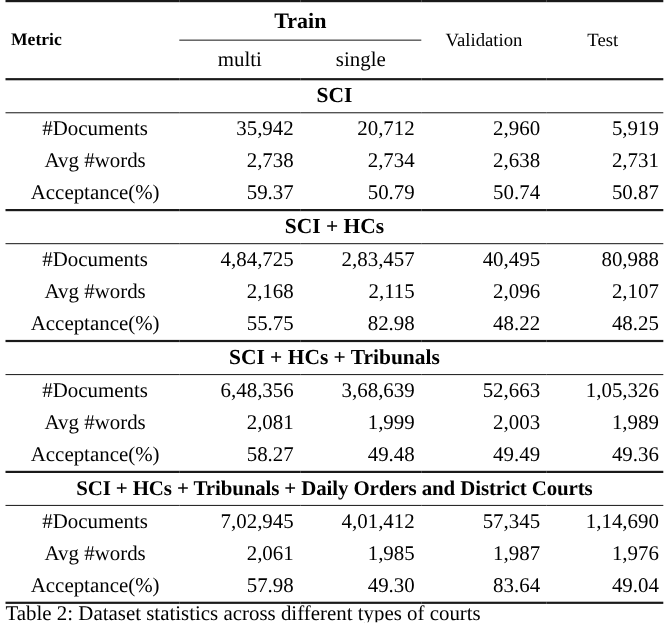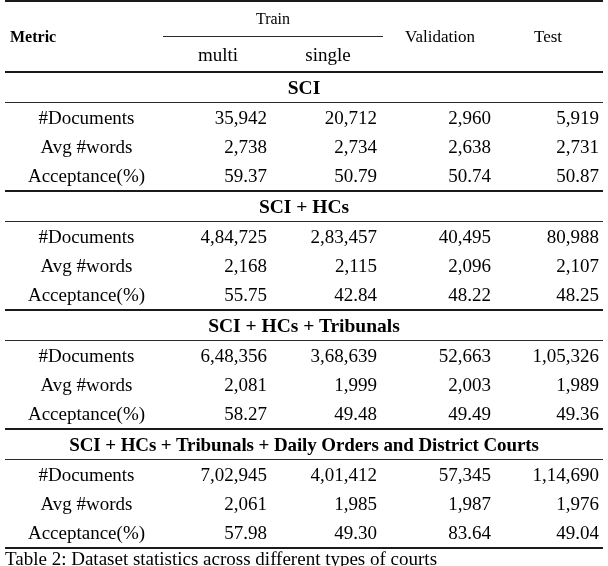--- a/index.html
+++ b/index.html
@@ -51,22 +51,22 @@
   
   .hdr-metric {
     text-align: left;
     font-weight: bold;
     font-size: 16px;
     padding-left: 5px;
     height: 68px;
   }
   .hdr-train {
     text-align: center;
-    font-weight: normal;
-    font-size: 16px;
+    font-weight: bold;
+    font-size: 20px;
     height: 34px;
   }
   .hdr-validation, .hdr-test {
     text-align: center;
     font-weight: normal;
     font-size: 17px;
     height: 68px;
   }
   .hdr-test { padding-right: 4px; }
   .hdr-sub {
@@ -200,21 +200,21 @@
       <tr>
         <td class="row-label">Avg #words</td>
         <td class="num">2,168</td>
         <td class="num">2,115</td>
         <td class="num">2,096</td>
         <td class="num last">2,107</td>
       </tr>
       <tr>
         <td class="row-label">Acceptance(%)</td>
         <td class="num">55.75</td>
-        <td class="num">42.84</td>
+        <td class="num">82.98</td>
         <td class="num">48.22</td>
         <td class="num last">48.25</td>
       </tr>
 
       <tr>
         <td class="section-head rule-thick-top rule-thin-bot" colspan="5">SCI + HCs + Tribunals</td>
       </tr>
       <tr>
         <td class="row-label">#Documents</td>
         <td class="num">6,48,356</td>

